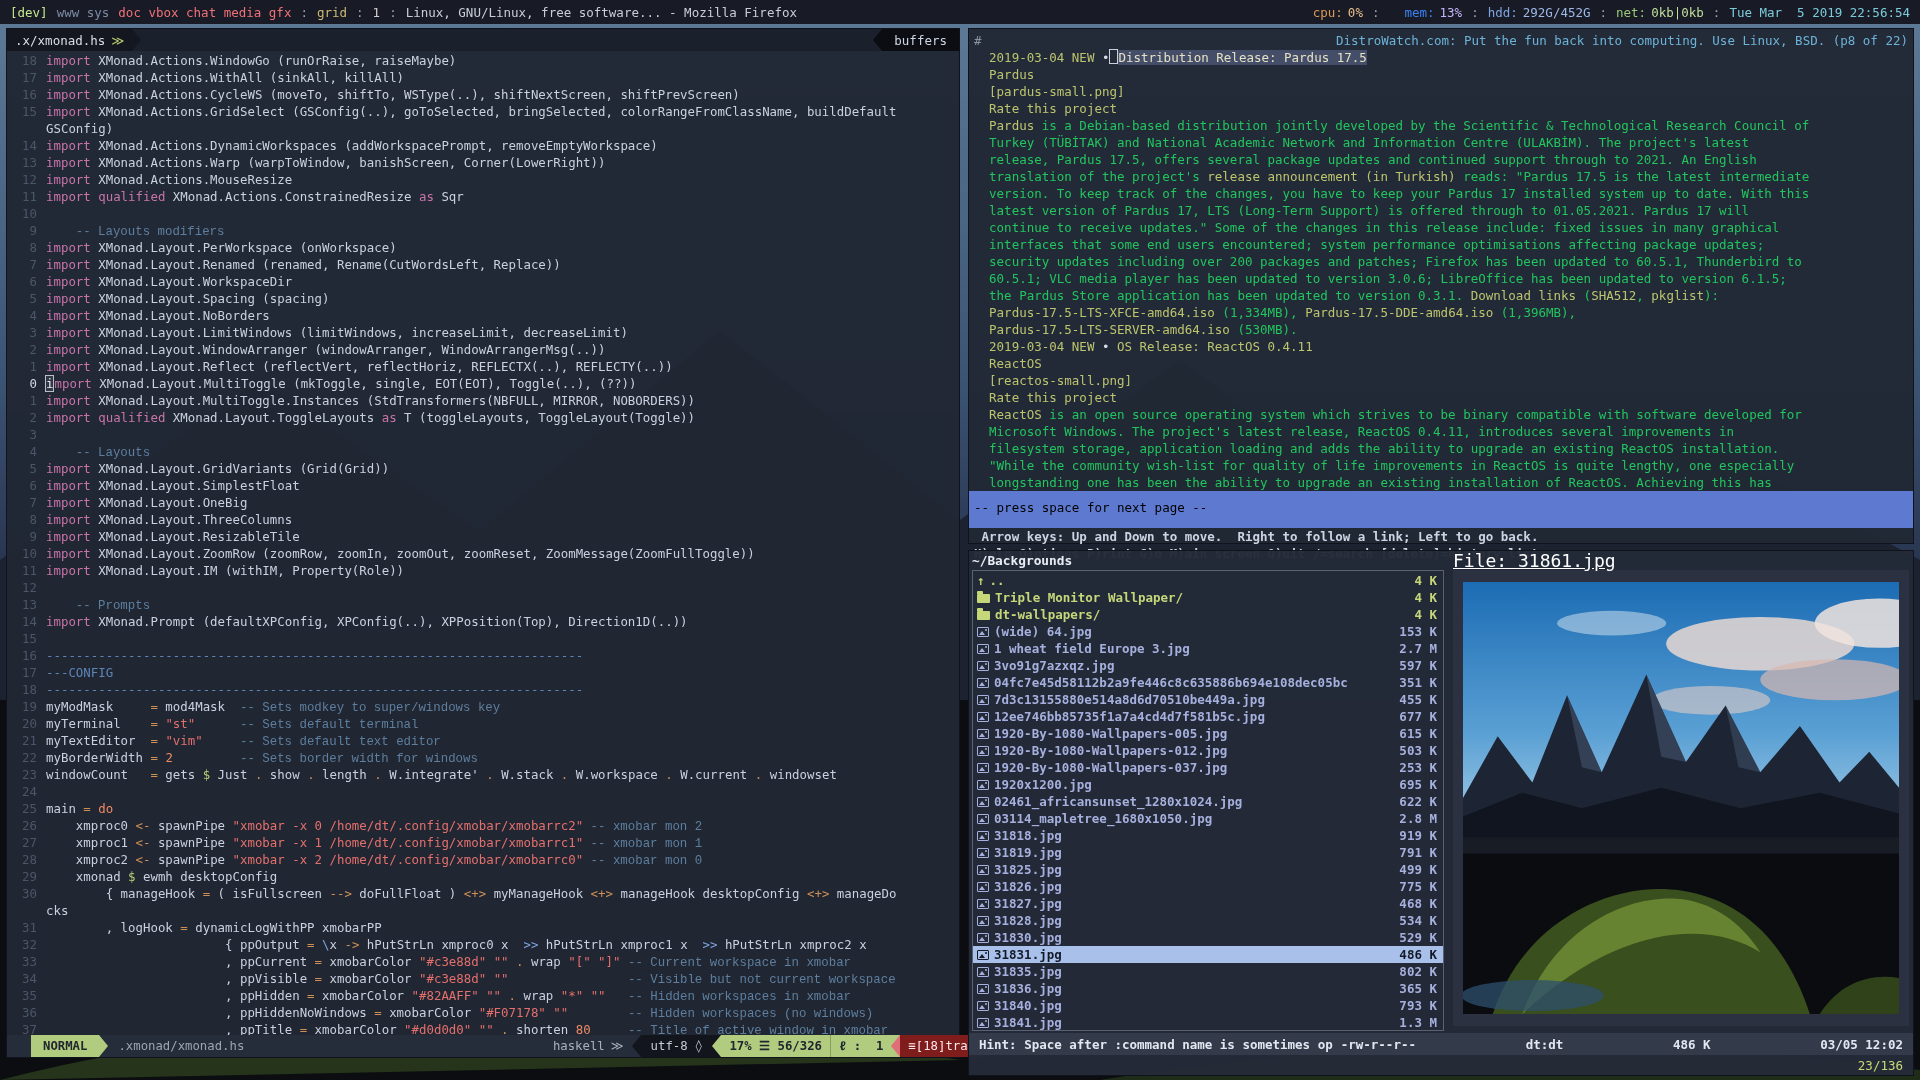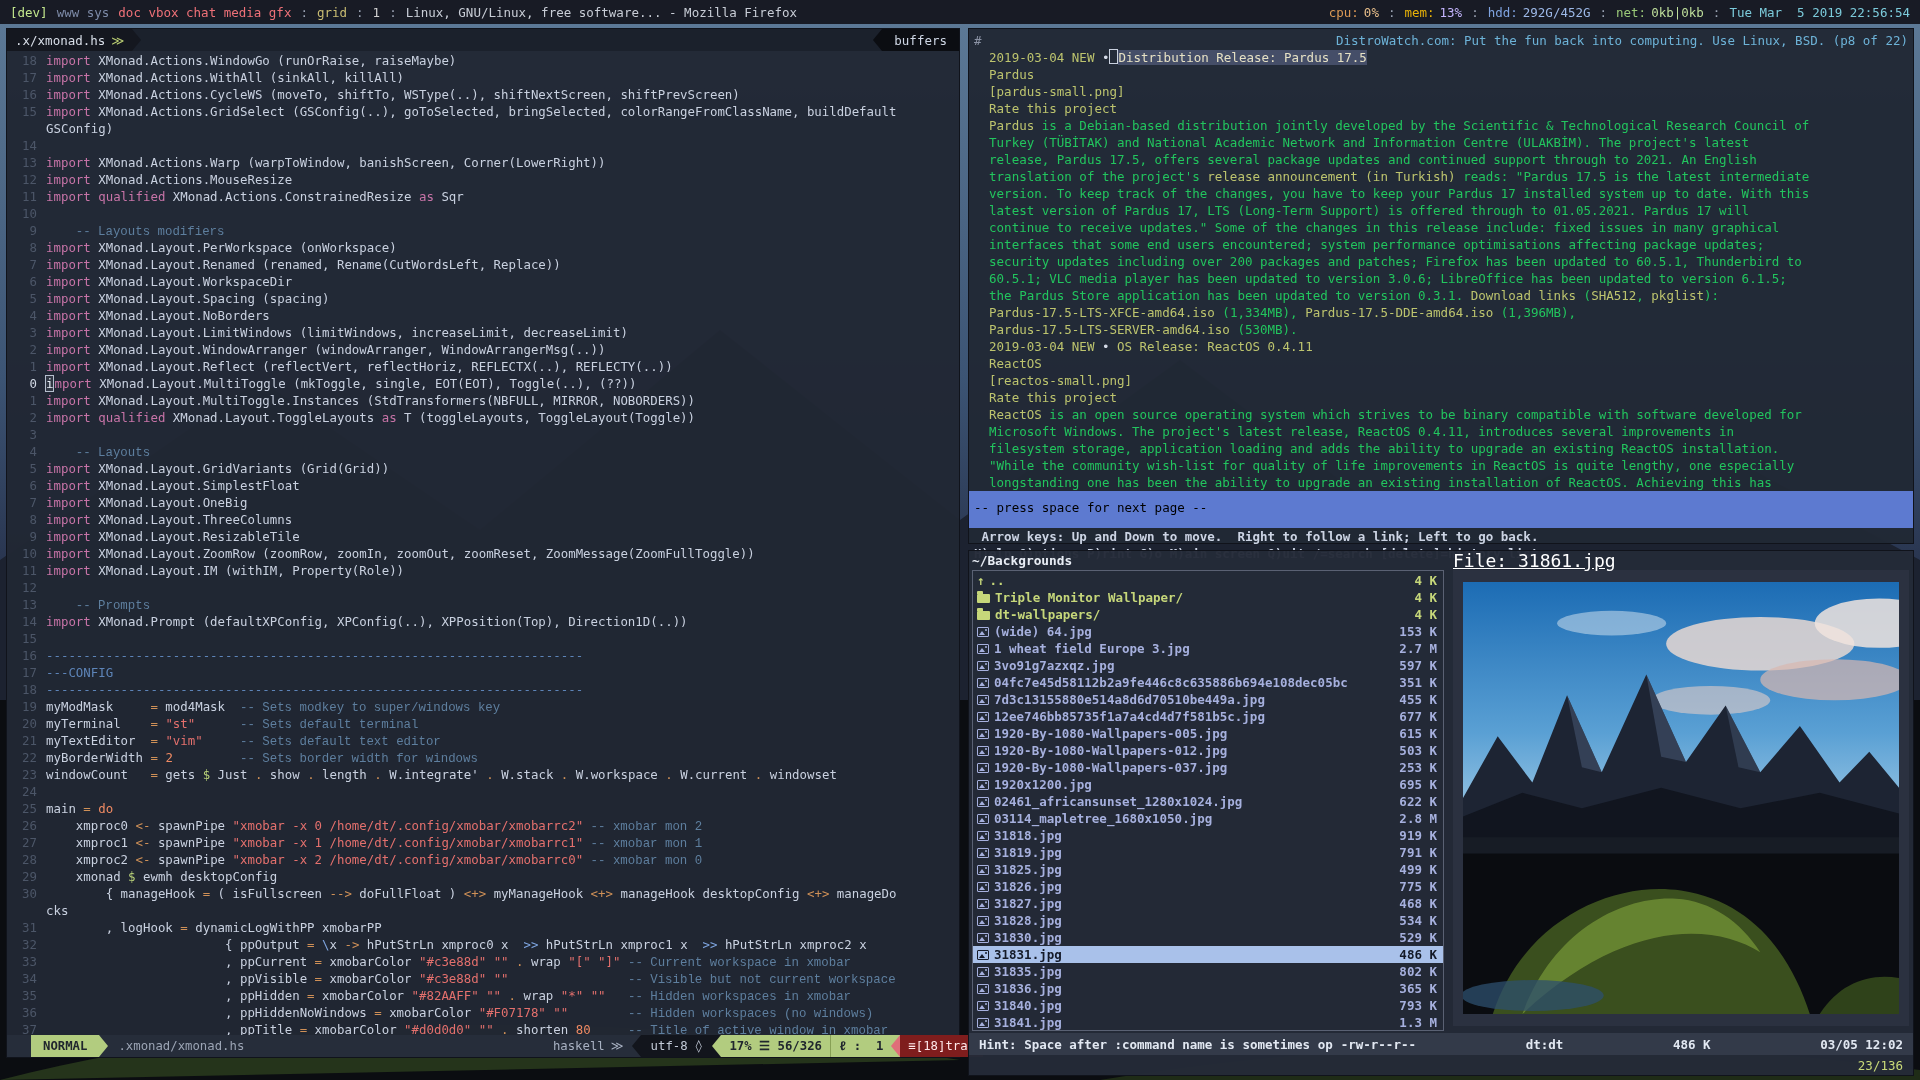--- a/index.html
+++ b/index.html
@@ -13,21 +13,21 @@
   #bar .spacer{flex:1;}
   .xm{white-space:pre;margin-right:9px;}
   .xm-sep{color:#9aa2b2;margin-right:9px;}
   .ws-cur{color:#c3e88d;}
   .ws-vis{color:#7d8ba8;}
   .ws-hid{color:#ef7178;}
   .xm-layout{color:#c9bc72;}
   .xm-wc{color:#d0d0d0;}
   .xm-title{color:#c8cdd6;}
   .cpu-l{color:#dd9a55;}.cpu-v{color:#e8be8a;}
-  .mem-l{color:#eab308;}.mem-v{color:#c4b5fd;}
+  .mem-l{color:#3b82f6;margin-left:16px;}.mem-v{color:#c4b5fd;}
   .hdd-l{color:#7fa3e0;}.hdd-v{color:#9db9e8;}
   .net-l{color:#9ac878;}.net-v{color:#bfdf9b;}
   .xm-date{color:#7ccbdb;margin-right:0;}
   .xm-lbl{margin-right:5px;}
 
   
   #vim{left:6px;top:28px;width:954px;height:1030px;background:rgba(33,39,52,0.97);}
   #tabline{height:22px;display:flex;align-items:stretch;background:rgba(27,32,43,0.9);font-size:12.5px;}
   .tab{background:#14171f;color:#d8dee8;display:flex;align-items:center;padding:0 8px;white-space:pre;}
   .tab .chev{color:#b8cc72;margin-left:6px;}
@@ -164,21 +164,21 @@
     <div class="tabline-spacer"></div>
     <div class="buffers-arrow"></div>
     <div class="buffers">buffers</div>
   </div>
   <div id="vim-lines">
       <div class="crow"><span class="gut">18</span><span class="ctext"><span class="sk">import</span><span class="st"> XMonad.Actions.WindowGo (runOrRaise, raiseMaybe)</span></span></div>
       <div class="crow"><span class="gut">17</span><span class="ctext"><span class="sk">import</span><span class="st"> XMonad.Actions.WithAll (sinkAll, killAll)</span></span></div>
       <div class="crow"><span class="gut">16</span><span class="ctext"><span class="sk">import</span><span class="st"> XMonad.Actions.CycleWS (moveTo, shiftTo, WSType(..), shiftNextScreen, shiftPrevScreen)</span></span></div>
       <div class="crow"><span class="gut">15</span><span class="ctext"><span class="sk">import</span><span class="st"> XMonad.Actions.GridSelect (GSConfig(..), goToSelected, bringSelected, colorRangeFromClassName, buildDefault</span></span></div>
       <div class="crow"><span class="gut"></span><span class="ctext"><span class="st">GSConfig)</span></span></div>
-      <div class="crow"><span class="gut">14</span></div>
+      <div class="crow"><span class="gut">14</span><span class="ctext"><span class="sk">import</span><span class="st"> XMonad.Actions.DynamicWorkspaces (addWorkspacePrompt, removeEmptyWorkspace)</span></span></div>
       <div class="crow"><span class="gut">13</span><span class="ctext"><span class="sk">import</span><span class="st"> XMonad.Actions.Warp (warpToWindow, banishScreen, Corner(LowerRight))</span></span></div>
       <div class="crow"><span class="gut">12</span><span class="ctext"><span class="sk">import</span><span class="st"> XMonad.Actions.MouseResize</span></span></div>
       <div class="crow"><span class="gut">11</span><span class="ctext"><span class="sk">import qualified</span><span class="st"> XMonad.Actions.ConstrainedResize </span><span class="sk">as</span><span class="st"> Sqr</span></span></div>
       <div class="crow"><span class="gut">10</span><span class="ctext"></span></div>
       <div class="crow"><span class="gut">9</span><span class="ctext"><span class="sc">    -- Layouts modifiers</span></span></div>
       <div class="crow"><span class="gut">8</span><span class="ctext"><span class="sk">import</span><span class="st"> XMonad.Layout.PerWorkspace (onWorkspace)</span></span></div>
       <div class="crow"><span class="gut">7</span><span class="ctext"><span class="sk">import</span><span class="st"> XMonad.Layout.Renamed (renamed, Rename(CutWordsLeft, Replace))</span></span></div>
       <div class="crow"><span class="gut">6</span><span class="ctext"><span class="sk">import</span><span class="st"> XMonad.Layout.WorkspaceDir</span></span></div>
       <div class="crow"><span class="gut">5</span><span class="ctext"><span class="sk">import</span><span class="st"> XMonad.Layout.Spacing (spacing)</span></span></div>
       <div class="crow"><span class="gut">4</span><span class="ctext"><span class="sk">import</span><span class="st"> XMonad.Layout.NoBorders</span></span></div>

